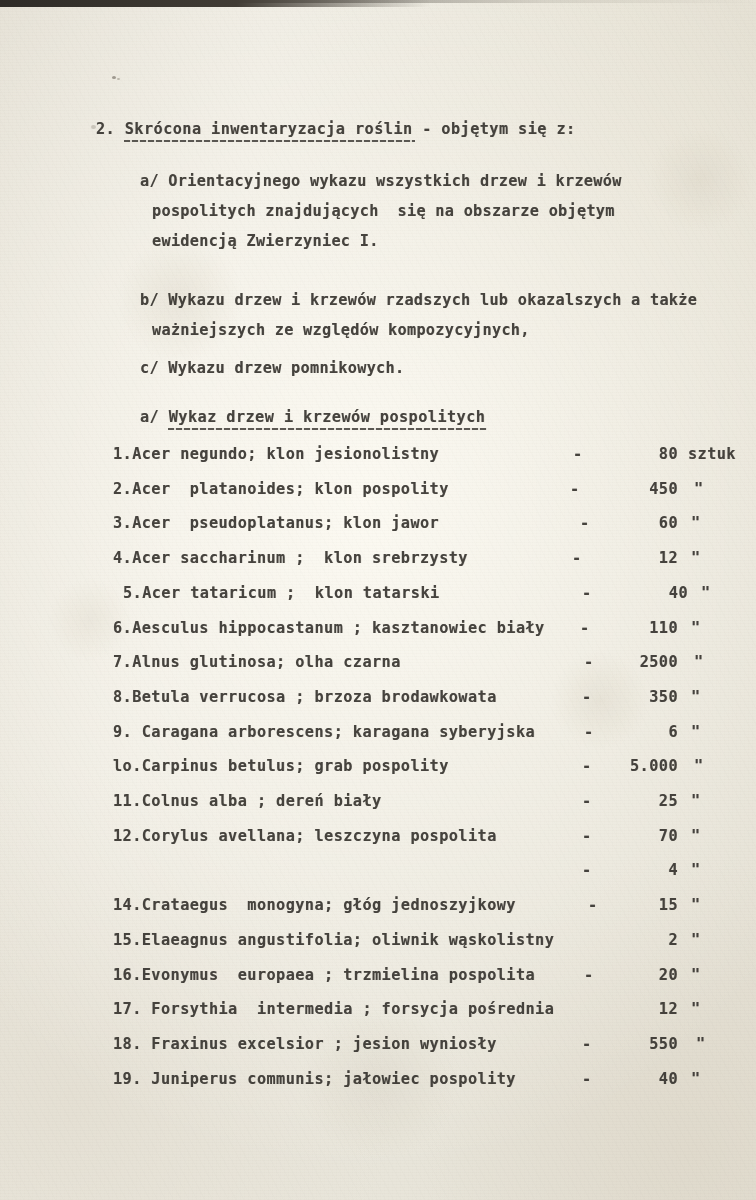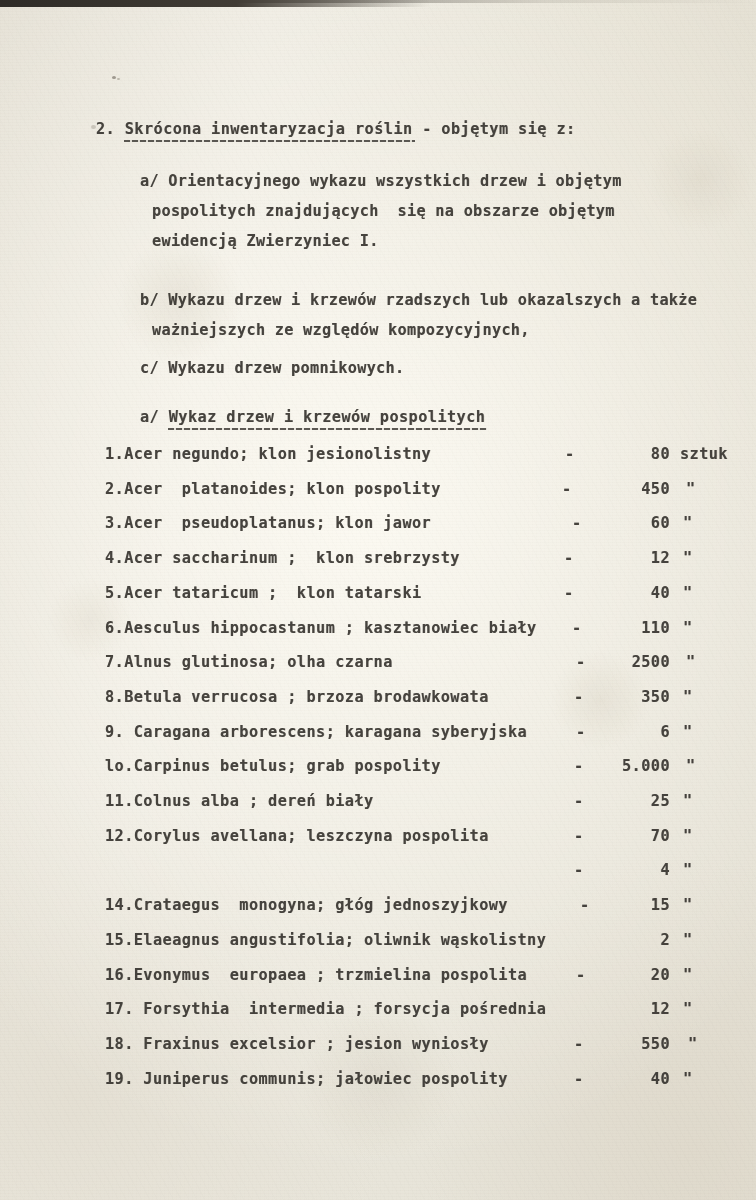--- a/index.html
+++ b/index.html
@@ -160,21 +160,21 @@
       rgba(57,54,49,0.10) 6px,
       rgba(57,54,49,0.10) 8px
     );
   }
 
   
   .list { position: absolute; left: 0; top: 0; width: 756px; }
 
   .row {
     position: absolute;
-    left: 8px;
+    left: 16px;
     width: 634px;
     height: 34px;
   }
 
   .row .name {
     position: absolute;
     left: 97px;
     top: 0;
     white-space: pre;
   }
@@ -204,21 +204,21 @@
 </head>
 <body>
 
 <div class="page">
 
   <div class="content">
 
 
     <div class="tw title-line"><span>2. </span><span class="uline">Skrócona inwentaryzacja roślin</span><span> - objętym się z:</span></div>
 
-    <div class="tw para p-a1">a/ Orientacyjnego wykazu wszystkich drzew i objętym</div>
+    <div class="tw para p-a1">a/ Orientacyjnego wykazu wszystkich drzew i krzewów</div>
     <div class="tw para p-a2">pospolitych znajdujących  się na obszarze objętym</div>
     <div class="tw para p-a3">ewidencją Zwierzyniec I.</div>
 
     <div class="tw para p-b1">b/ Wykazu drzew i krzewów rzadszych lub okazalszych a także</div>
     <div class="tw para p-b2">ważniejszych ze względów kompozycyjnych,</div>
 
     <div class="tw para p-c1">c/ Wykazu drzew pomnikowych.</div>
 
     <div class="tw p-h1"><span>a/ </span><span class="uline">Wykaz drzew i krzewów pospolitych</span></div>
 
@@ -240,21 +240,21 @@
           <div class="tw dash" style="left: 564px;">-</div>
           <div class="tw qty">60</div>
           <div class="tw unit" style="left: 675px;">"</div>
         </div>
         <div class="row" style="top: 549.1px;">
           <div class="tw name">4.Acer saccharinum ;  klon srebrzysty</div>
           <div class="tw dash" style="left: 556px;">-</div>
           <div class="tw qty">12</div>
           <div class="tw unit" style="left: 675px;">"</div>
         </div>
-        <div class="row" style="top: 583.8px;">
+        <div class="row" style="top: 583.8px; margin-left: 10px;">
           <div class="tw name">5.Acer tataricum ;  klon tatarski</div>
           <div class="tw dash" style="left: 556px;">-</div>
           <div class="tw qty">40</div>
           <div class="tw unit" style="left: 675px;">"</div>
         </div>
         <div class="row" style="top: 618.5px;">
           <div class="tw name">6.Aesculus hippocastanum ; kasztanowiec biały</div>
           <div class="tw dash" style="left: 564px;">-</div>
           <div class="tw qty">110</div>
           <div class="tw unit" style="left: 675px;">"</div>

